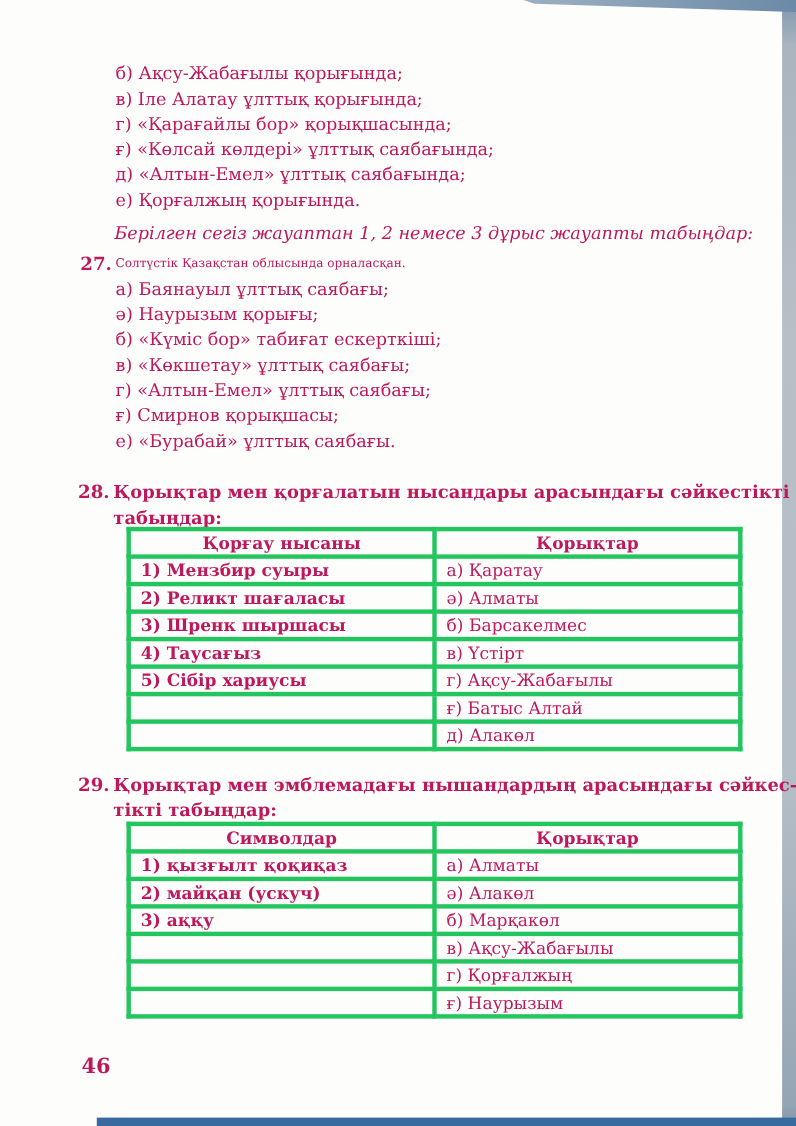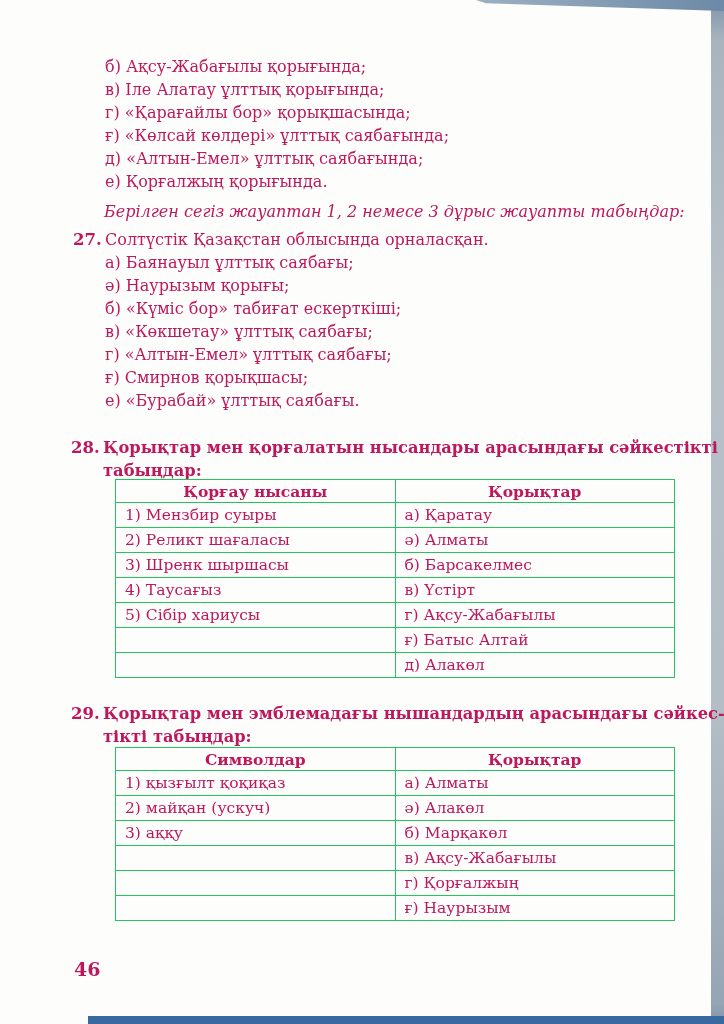--- a/index.html
+++ b/index.html
@@ -36,47 +36,47 @@
   .instruction {
     position: absolute; top: 200px; left: 104px;
     font-style: italic; font-size: 16px; line-height: 23px; white-space: nowrap;
   }
   .q-block { position: absolute; display: flex; }
   .q-num {
     font-weight: bold; font-size: 16.5px; line-height: 23px;
     width: 32px; flex: 0 0 32px;
   }
   .q-body { line-height: 23px; }
-  .q-title { font-size: 16px; line-height: 23px; white-space: nowrap; }
+  .q-title { font-size: 11px; line-height: 23px; white-space: nowrap; }
   .q-title-bold { font-weight: bold; font-size: 16.3px; line-height: 23px; white-space: nowrap; }
 
   #q27 { top: 228px; left: 73px; }
   #q28 { top: 436px; left: 71px; }
   #q29 { top: 702px; left: 71px; }
 
   
   table.match-table {
     position: absolute; left: 115px; width: 560px;
     border-collapse: collapse;
     font-size: 15.5px;
     table-layout: fixed;
   }
   #table28 { top: 479px; }
   #table29 { top: 747px; }
   .match-table th, .match-table td {
-    border: 1px solid #22c55e;
+    border: 4px solid #22c55e;
     padding: 1px 9px;
     vertical-align: middle;
     overflow: hidden;
   }
   .match-table th {
     font-weight: bold; text-align: center; height: 23px; font-size: 15.5px;
   }
   .match-table td { height: 25px; }
-  .match-table td.col-left { font-weight: normal; width: 280px; margin-top: 39px; }
+  .match-table td.col-left { font-weight: bold; width: 280px; margin-top: 39px; }
   .match-table td.col-right { width: 280px; }
 
   .page-number {
     position: absolute; top: 958px; left: 74px;
     font-weight: bold; font-size: 19px;
   }
 </style>
 </head>
 <body>
 

